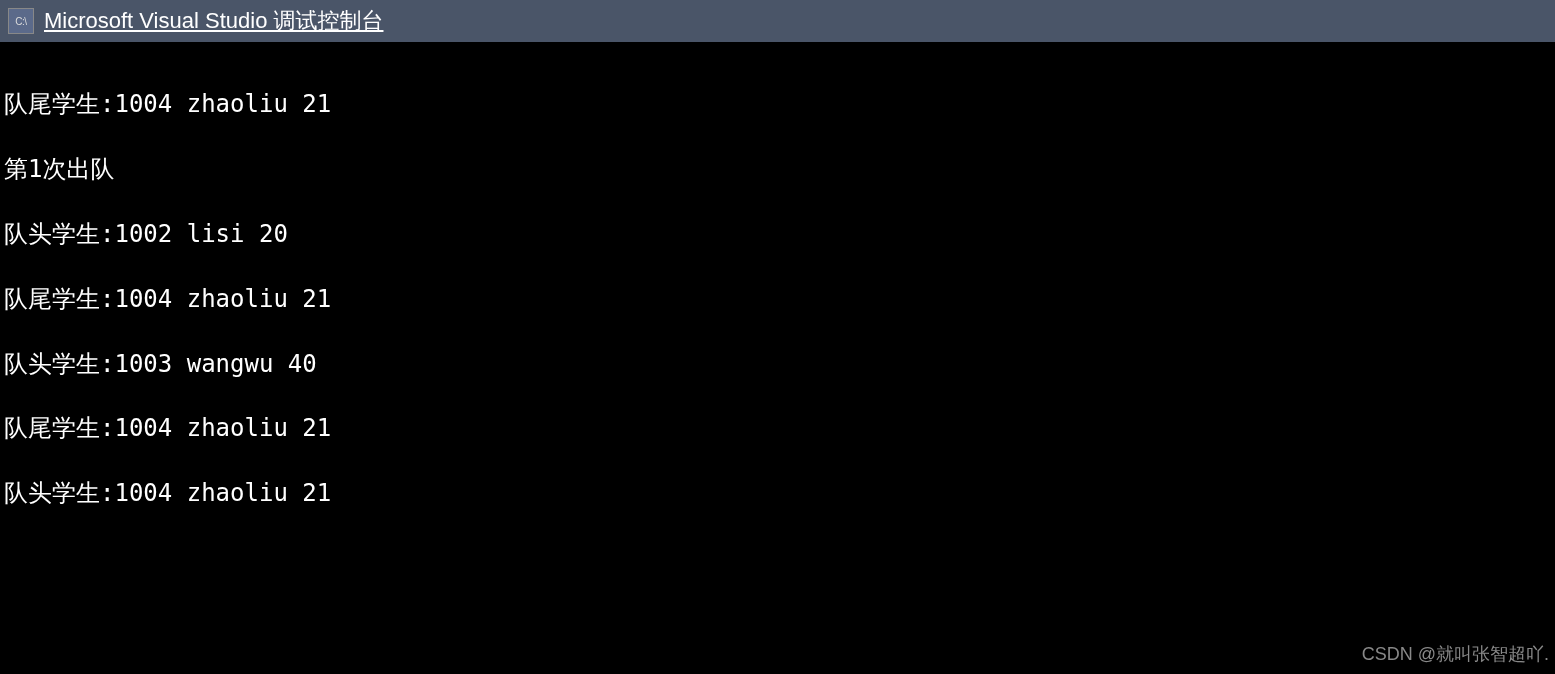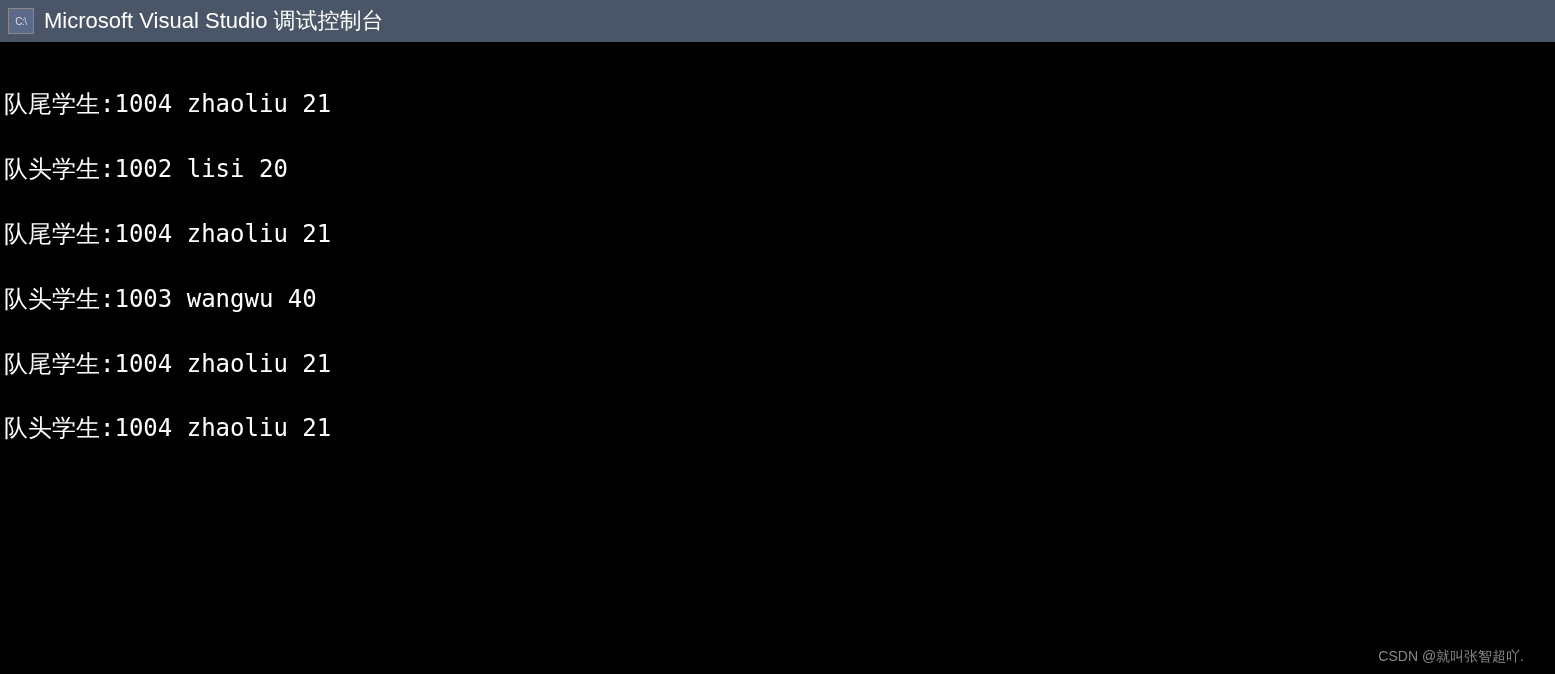--- a/index.html
+++ b/index.html
@@ -33,48 +33,50 @@
       justify-content: center;
       font-size: 10px;
       color: #ddd;
       font-family: sans-serif;
       letter-spacing: -0.5px;
     }
     .title-text {
       color: #ffffff;
       font-size: 22px;
       font-family: "Segoe UI", "Microsoft YaHei", sans-serif;
+      text-decoration: underline;
     }
     .console-content {
       padding: 14px 4px 4px 4px;
       color: #ffffff;
       font-size: 24px;
       line-height: 1.35;
       white-space: pre;
       font-family: "NSimSun", "SimSun", "Consolas", monospace;
     }
     .watermark {
       position: absolute;
       bottom: 8px;
-      right: 31px;
+      right: 6px;
       color: #888888;
-      font-size: 14px;
+      font-size: 18px;
       font-family: "Microsoft YaHei", sans-serif;
     }
   </style>
 </head>
 <body>
 
 <div class="title-bar">
   <div class="app-icon">C:\</div>
   <div class="title-text">Microsoft Visual Studio 调试控制台</div>
 </div>
 
 <div class="console-content">
 <div>队尾学生:1004 zhaoliu 21</div>
+<div>第1次出队</div>
 <div>队头学生:1002 lisi 20</div>
 <div>队尾学生:1004 zhaoliu 21</div>
 <div>队头学生:1003 wangwu 40</div>
 <div>队尾学生:1004 zhaoliu 21</div>
 <div>队头学生:1004 zhaoliu 21</div>
 
 
 
 <div></div>
 

